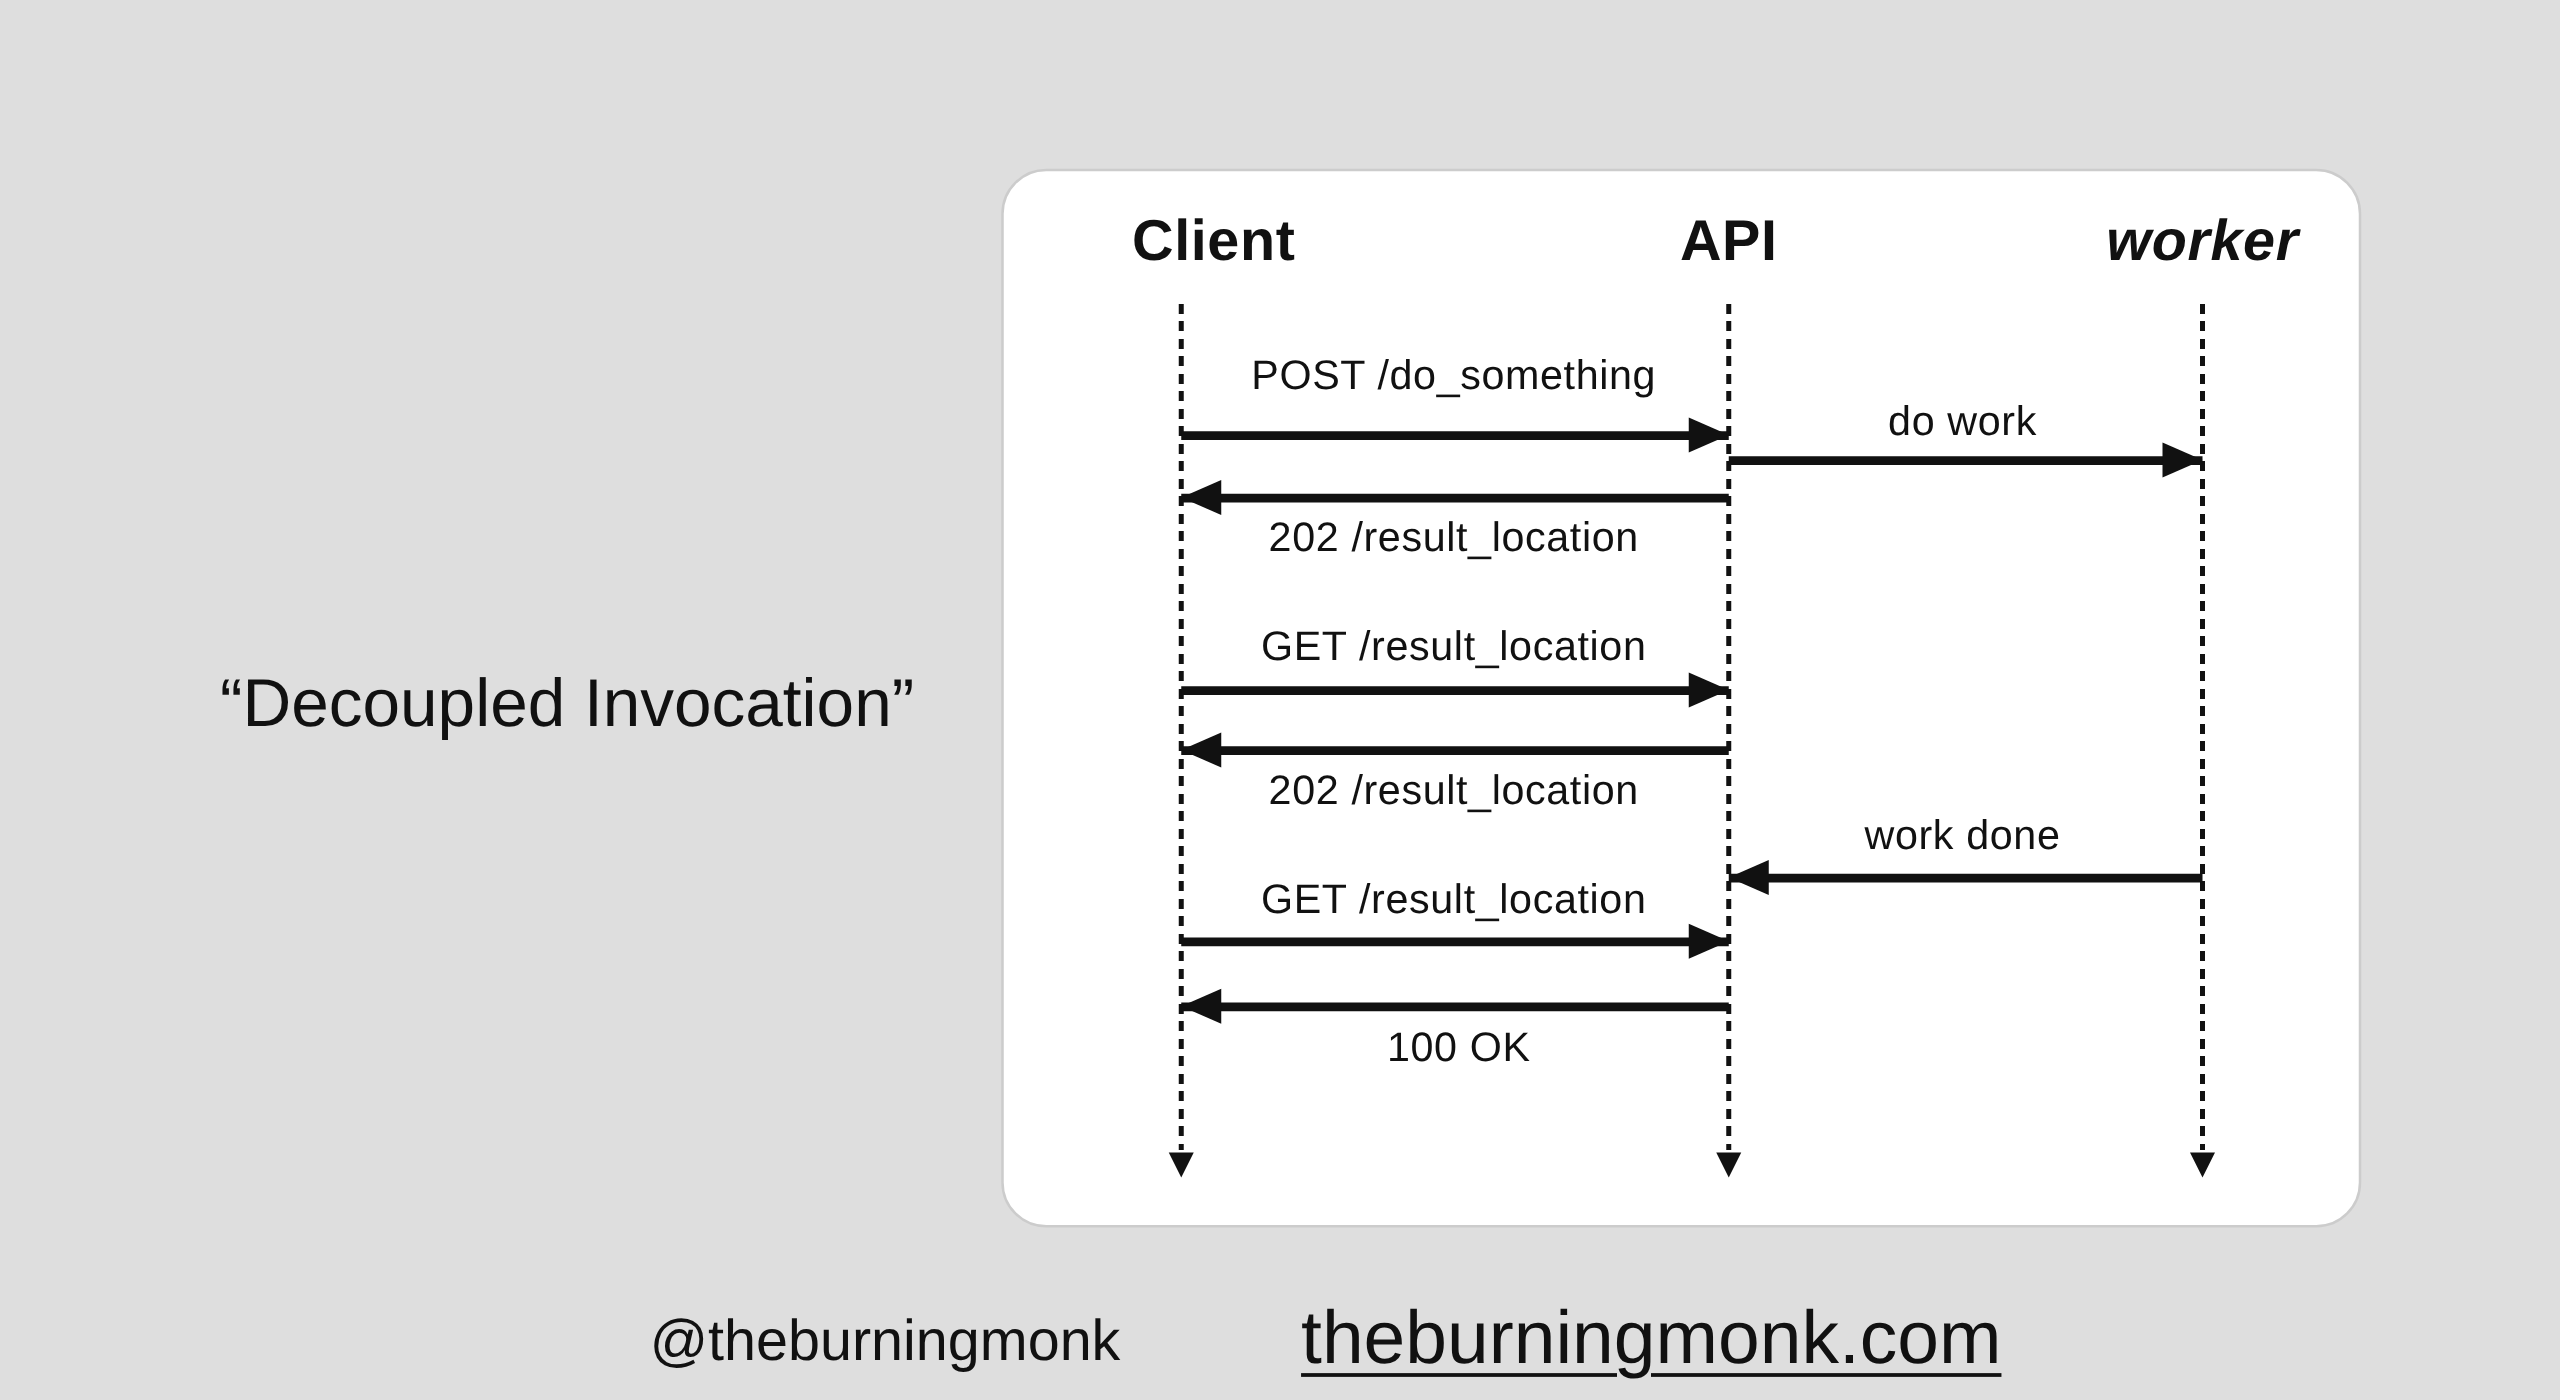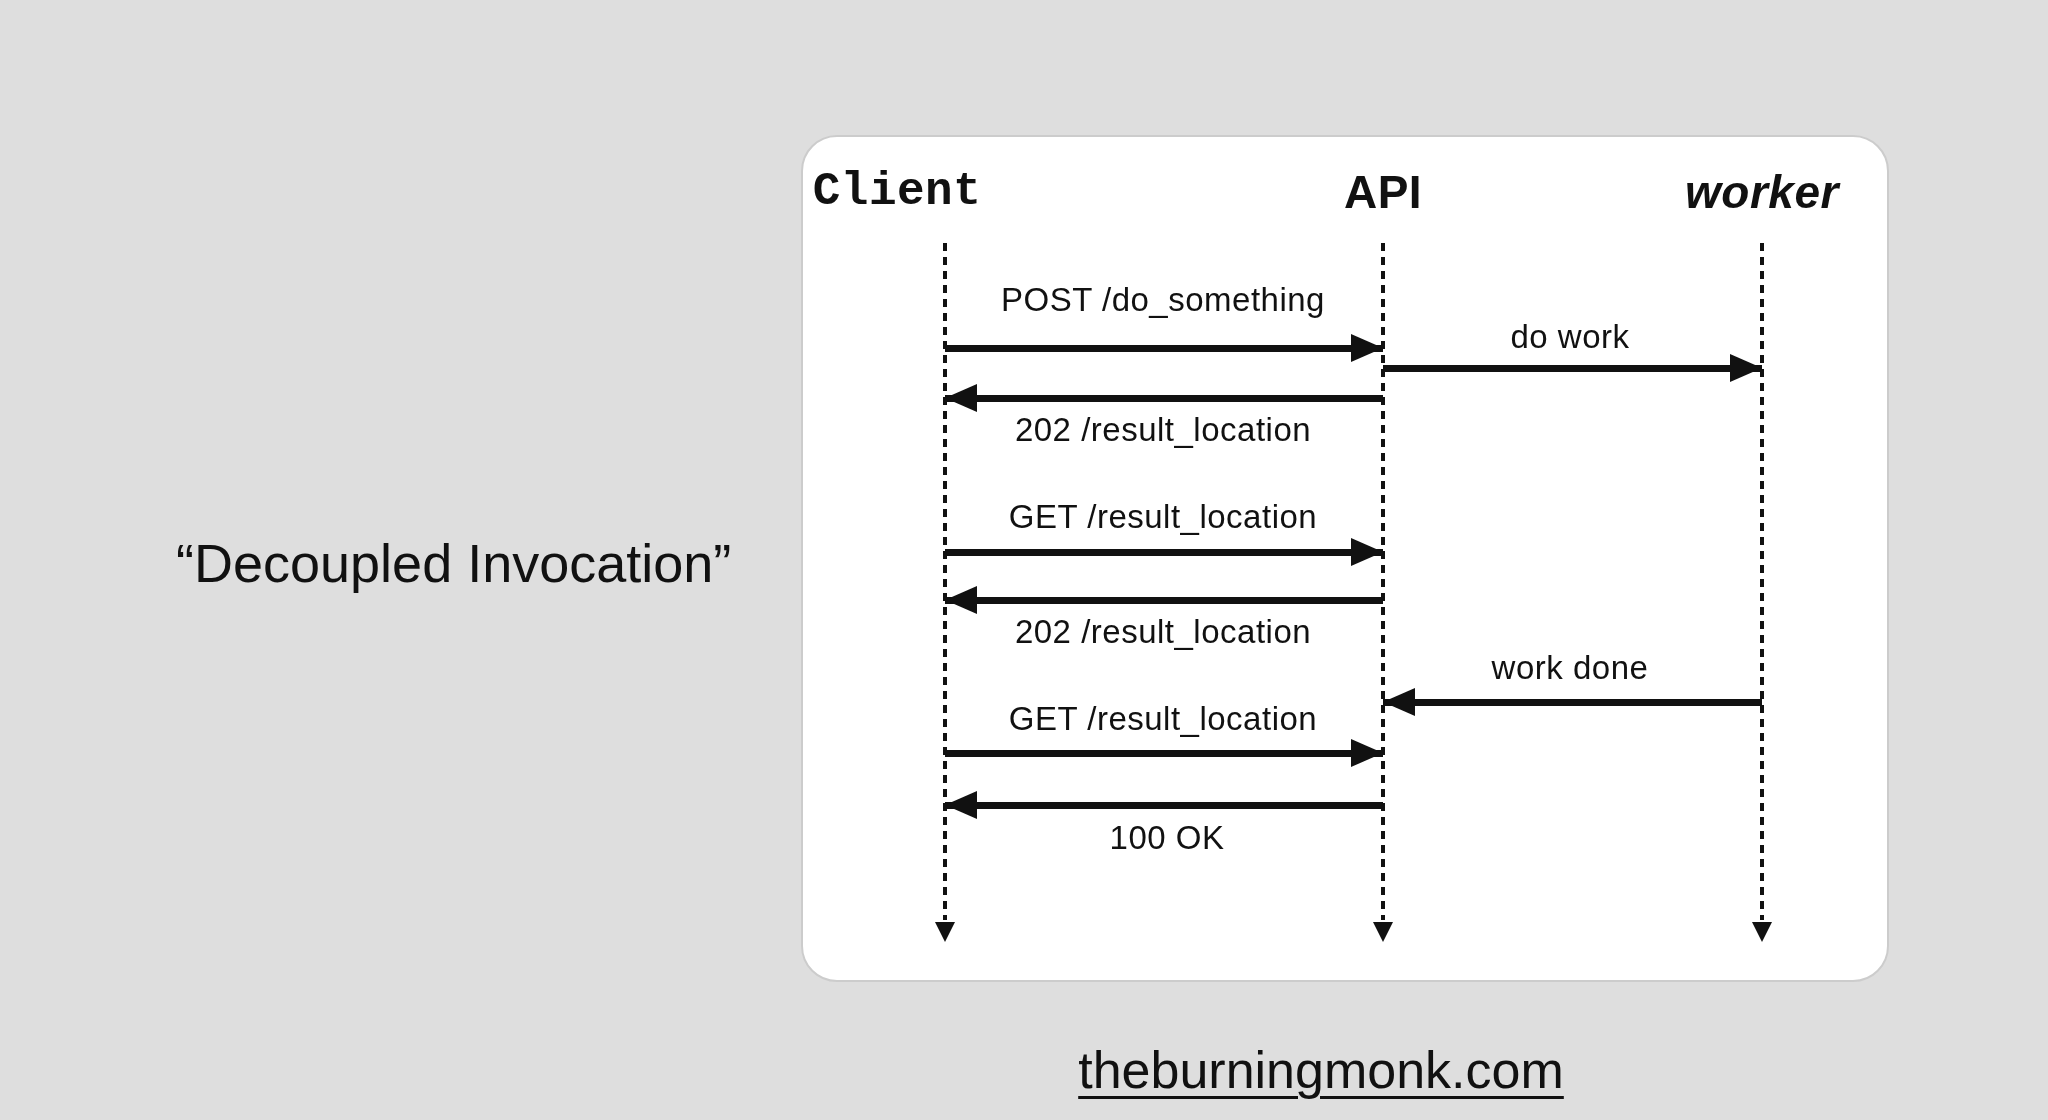--- a/index.html
+++ b/index.html
@@ -34,33 +34,33 @@
   .msg-label{
     position:absolute;transform:translate(-50%,-50%);
     font-size:33px;letter-spacing:0.5px;white-space:nowrap;color:#111111;
   }
   .footer-handle{
     position:absolute;transform:translate(-50%,-50%);
     font-size:46px;white-space:nowrap;color:#111111;
   }
   .footer-link{
     position:absolute;transform:translate(-50%,-50%);
-    font-size:52px;white-space:nowrap;color:#111111;cursor:pointer;
+    font-size:60px;white-space:nowrap;color:#111111;cursor:pointer;
     text-decoration:underline;text-decoration-thickness:3px;text-underline-offset:8px;
   }
 </style>
 </head>
 <body>
 
 <div class="stage" style="background: rgb(222, 222, 222);">
   <div class="title" style="left:128px;top:563px;margin-left:48px;">“Decoupled Invocation”</div>
 
   <div class="card" style="left: 801px; top: 135px; width: 1088px; height: 847px; border-radius: 36px; background: rgb(255, 255, 255); border-color: rgb(204, 204, 204);"></div>
   <div>
-      <div class="actor-label" style="left: 897px; top: 192px; font-family: Liberation Mono, monospace;">Client</div>
+      <div class="actor-label" style="left: 971px; top: 192px;">Client</div>
       <div class="lifeline" style="left: 943px; top: 243px; height: 677px;"></div>
       <div class="lifeline-head" style="left: 935px; top: 922px;"></div>
       <div class="actor-label" style="left: 1383px; top: 192px;">API</div>
       <div class="lifeline" style="left: 1381px; top: 243px; height: 677px;"></div>
       <div class="lifeline-head" style="left: 1373px; top: 922px;"></div>
       <div class="actor-label" style="left: 1762px; top: 192px; font-style: italic;">worker</div>
       <div class="lifeline" style="left: 1760px; top: 243px; height: 677px;"></div>
       <div class="lifeline-head" style="left: 1752px; top: 922px;"></div>
       <div class="msg-line" style="left: 945px; top: 345px; width: 438px;"></div>
       <div class="msg-head right" style="left: 1351px; top: 334px;"></div>
@@ -81,14 +81,15 @@
       <div class="msg-head left" style="left: 1383px; top: 688px;"></div>
       <div class="msg-label" style="left: 1570px; top: 668px;">work done</div>
       <div class="msg-line" style="left: 945px; top: 750px; width: 438px;"></div>
       <div class="msg-head right" style="left: 1351px; top: 739px;"></div>
       <div class="msg-label" style="left: 1163px; top: 719px;">GET /result_location</div>
       <div class="msg-line" style="left: 945px; top: 802px; width: 438px;"></div>
       <div class="msg-head left" style="left: 945px; top: 791px;"></div>
       <div class="msg-label" style="left: 1167px; top: 838px;">100 OK</div>
     </div>
 
+  <div class="footer-handle" style="left:708px;top:1072px;">@theburningmonk</div>
   <div class="footer-link" style="left:1321px;top:1070px;">theburningmonk.com</div>
 </div>
 
 </body></html>

